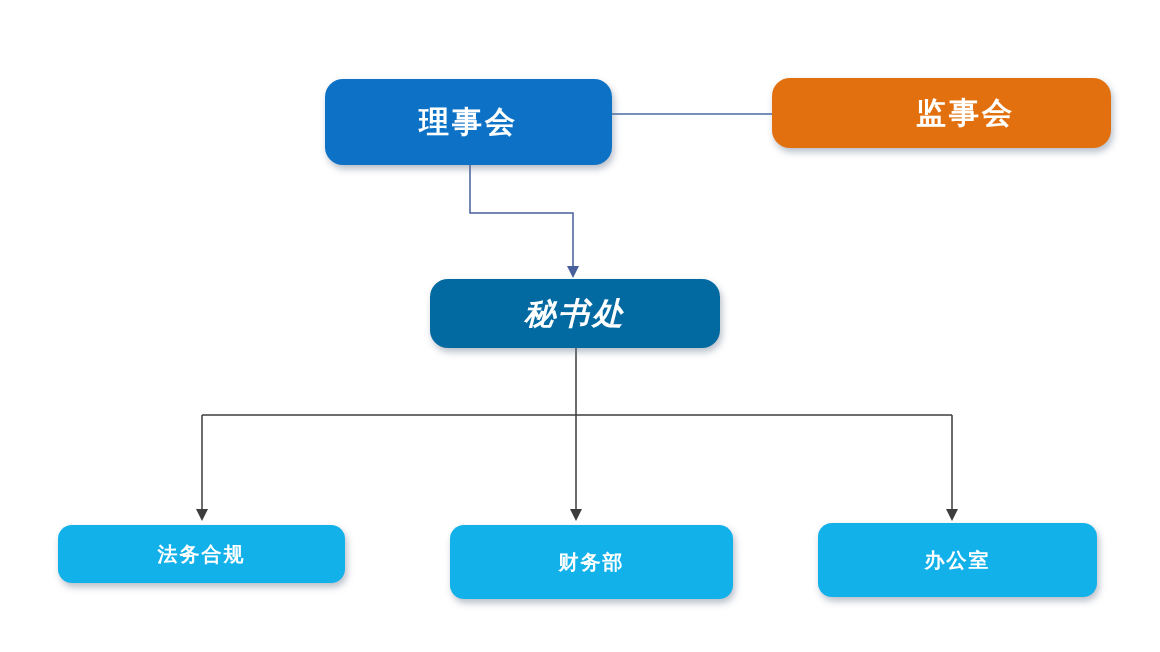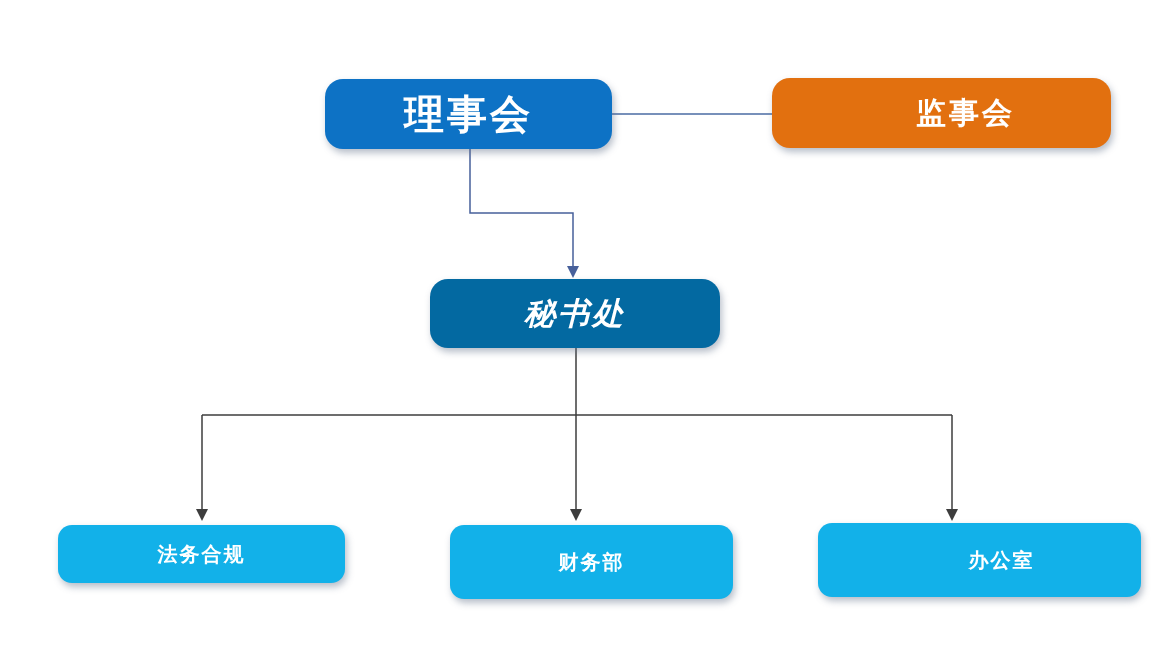--- a/index.html
+++ b/index.html
@@ -29,21 +29,21 @@
     align-items: center;
     justify-content: center;
     color: #ffffff;
     font-weight: 700;
     letter-spacing: 3px;
     border-radius: 18px;
     box-shadow: 2px 4px 7px rgba(95, 110, 135, 0.45);
     cursor: default;
     user-select: none;
   }
-  .n-board      { left: 325px; top: 79px;  width: 287px; height: 70px; font-size: 40px; }
+  .n-board      { left: 325px; top: 79px;  width: 287px; height: 86px; font-size: 30px; }
   .n-supervisory{ left: 772px; top: 78px;  width: 291px; height: 70px; font-size: 30px; padding-left: 48px; }
   .n-secretariat{ left: 430px; top: 279px; width: 290px; height: 69px; font-size: 31px; }
   .n-legal      { left: 58px;  top: 525px; width: 287px; height: 58px; font-size: 20px; border-radius: 14px; letter-spacing: 2px; }
   .n-finance    { left: 450px; top: 525px; width: 283px; height: 74px; font-size: 20px; border-radius: 14px; letter-spacing: 2px; }
   .n-office     { left: 818px; top: 523px; width: 279px; height: 74px; font-size: 20px; border-radius: 14px; letter-spacing: 2px; }
   .node-label { pointer-events: none; }
 </style>
 </head>
 <body>
 
@@ -82,17 +82,17 @@
   </div>
 
   <div class="node n-legal" style="background: rgb(18, 177, 233);">
     <span class="node-label">法务合规</span>
   </div>
 
   <div class="node n-finance" style="background: rgb(18, 177, 233);">
     <span class="node-label">财务部</span>
   </div>
 
-  <div class="node n-office" style="background: rgb(18, 177, 233); padding-left: 44px;">
+  <div class="node n-office" style="background: rgb(18, 177, 233);">
     <span class="node-label">办公室</span>
   </div>
 
 </div>
 
 </body></html>

